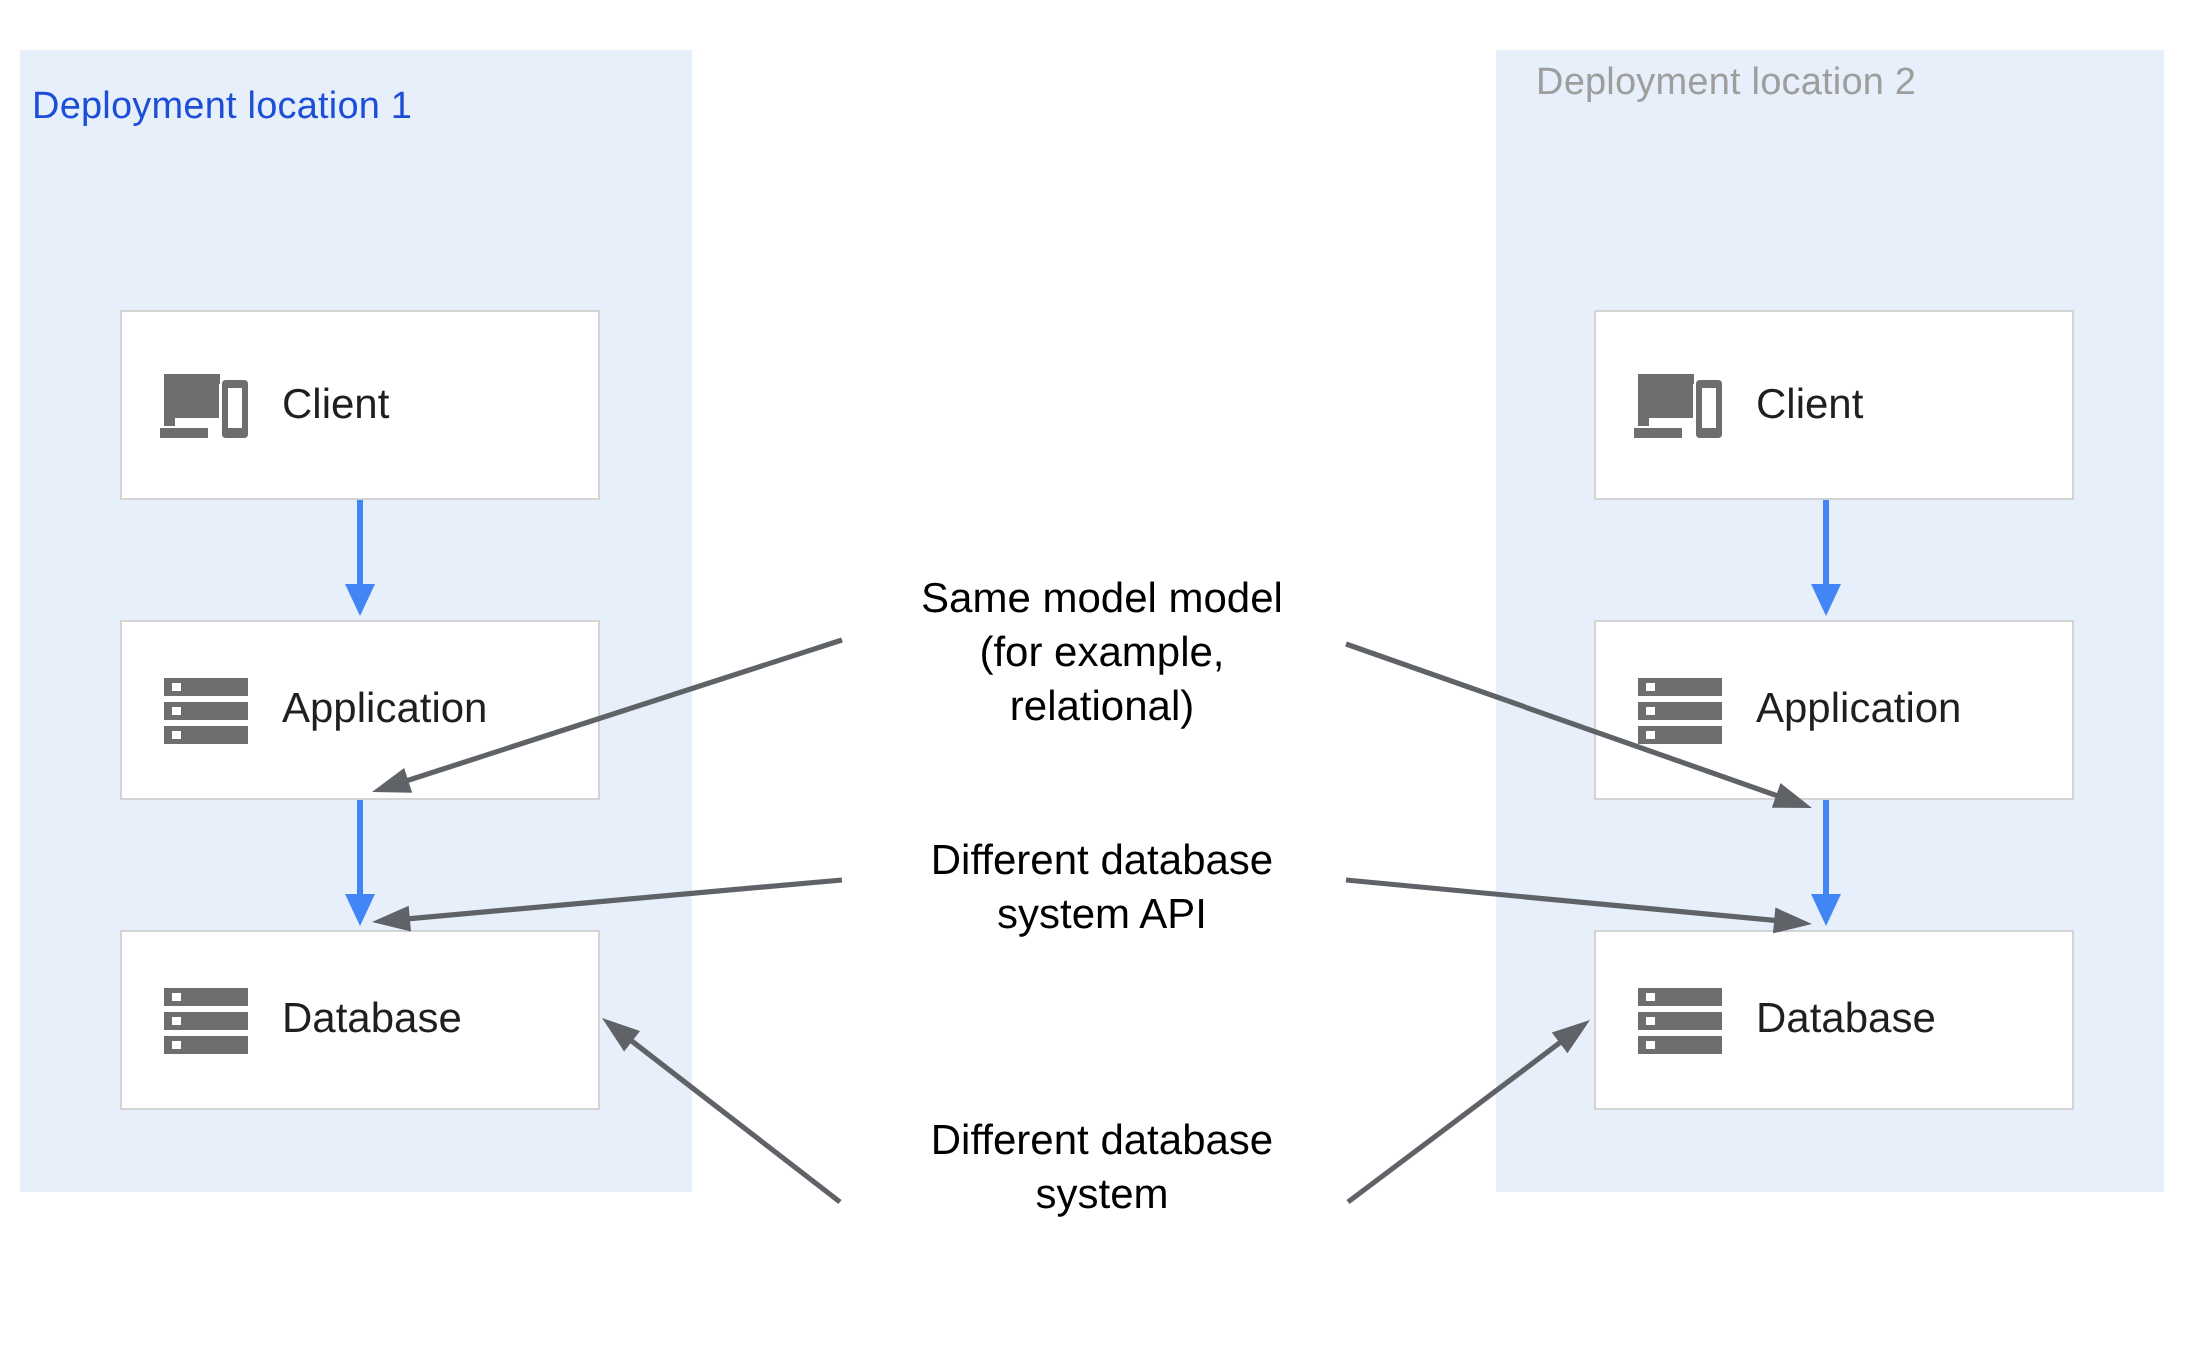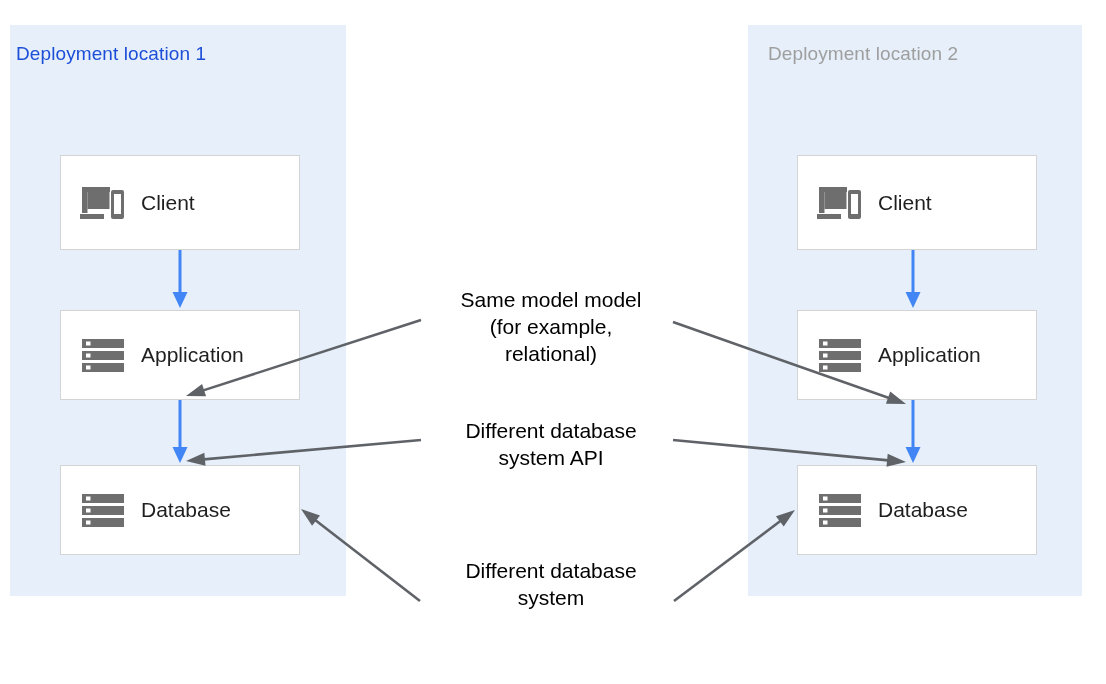--- a/index.html
+++ b/index.html
@@ -102,21 +102,21 @@
           <rect x="6" y="6.5" width="4.5" height="4" fill="#ffffff"></rect>
           <rect x="2" y="16" width="42" height="9" fill="#6e6e6e"></rect>
           <rect x="6" y="18.5" width="4.5" height="4" fill="#ffffff"></rect>
           <rect x="2" y="28" width="42" height="9" fill="#6e6e6e"></rect>
           <rect x="6" y="30.5" width="4.5" height="4" fill="#ffffff"></rect>
         </svg>
       </span>
       <span class="nlabel" style="color: rgb(31, 31, 31);">Database</span>
     </div>
     <div class="zone" style="left: 748px; top: 25px; width: 334px; height: 571px; background: rgb(231, 240, 250);"></div>
-    <div class="zone-label" style="left: 768px; top: 43px; color: rgb(158, 158, 158);">Deployment location 2</div>
+    <div class="zone-label" style="left: 768px; top: 31px; color: rgb(158, 158, 158);">Deployment location 2</div>
     <div class="node" style="left: 797px; top: 155px; width: 240px; height: 95px; background: rgb(255, 255, 255); border-color: rgb(212, 212, 212);">
       <span class="ico">
         <svg width="46" height="40" viewBox="0 0 46 40">
           <path d="M2 4 h28 v5 H7.5 v17 H2 Z" fill="#6e6e6e"></path>
           <path d="M2 26 h5.5 v4 H2 Z" fill="#6e6e6e"></path>
           <path d="M0 31 h24 v5 H0 Z" fill="#6e6e6e"></path>
           <path d="M7.5 9 h22 v17 h-22 Z" fill="#6e6e6e"></path>
           <rect x="31" y="7" width="13" height="29" rx="2" fill="#6e6e6e"></rect>
           <rect x="34" y="11" width="7" height="20" fill="#ffffff"></rect>
         </svg>

